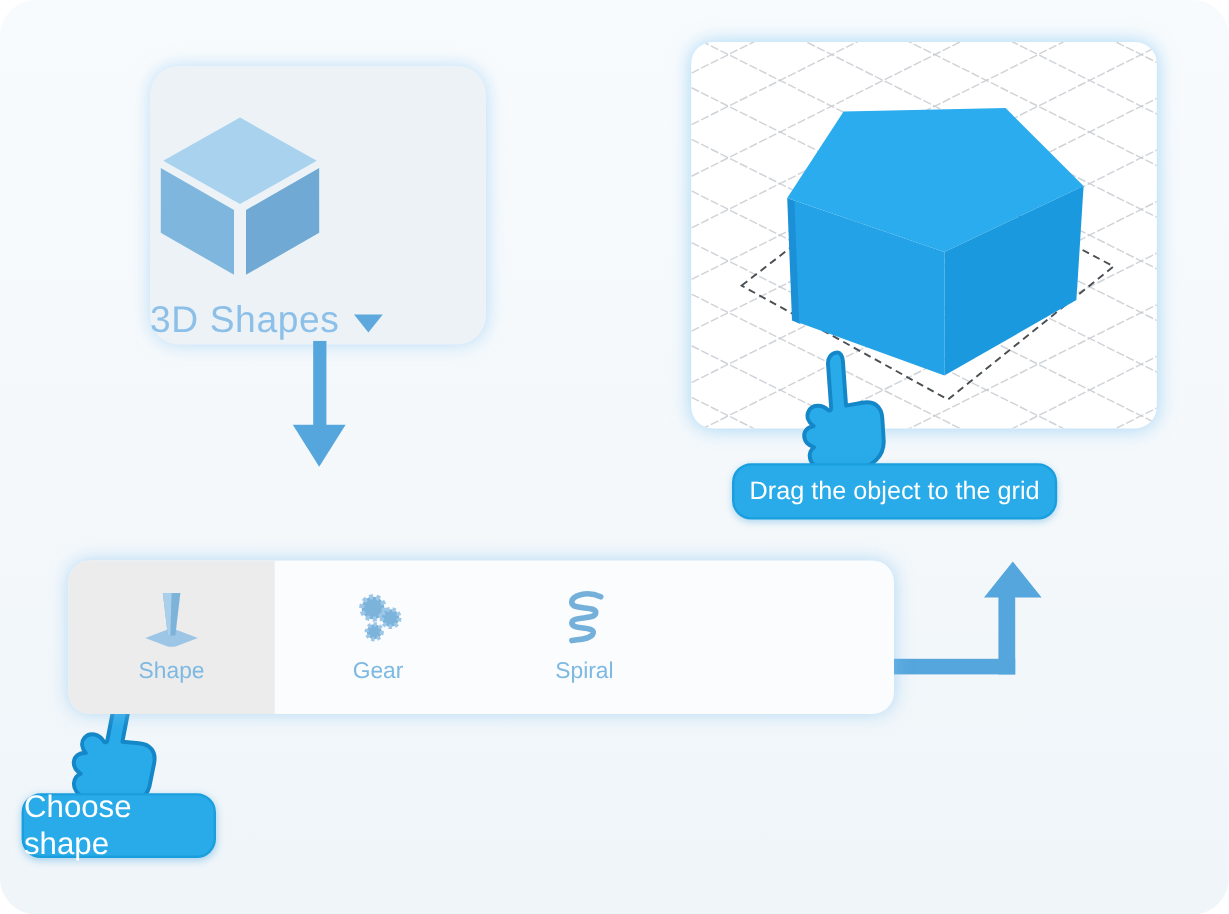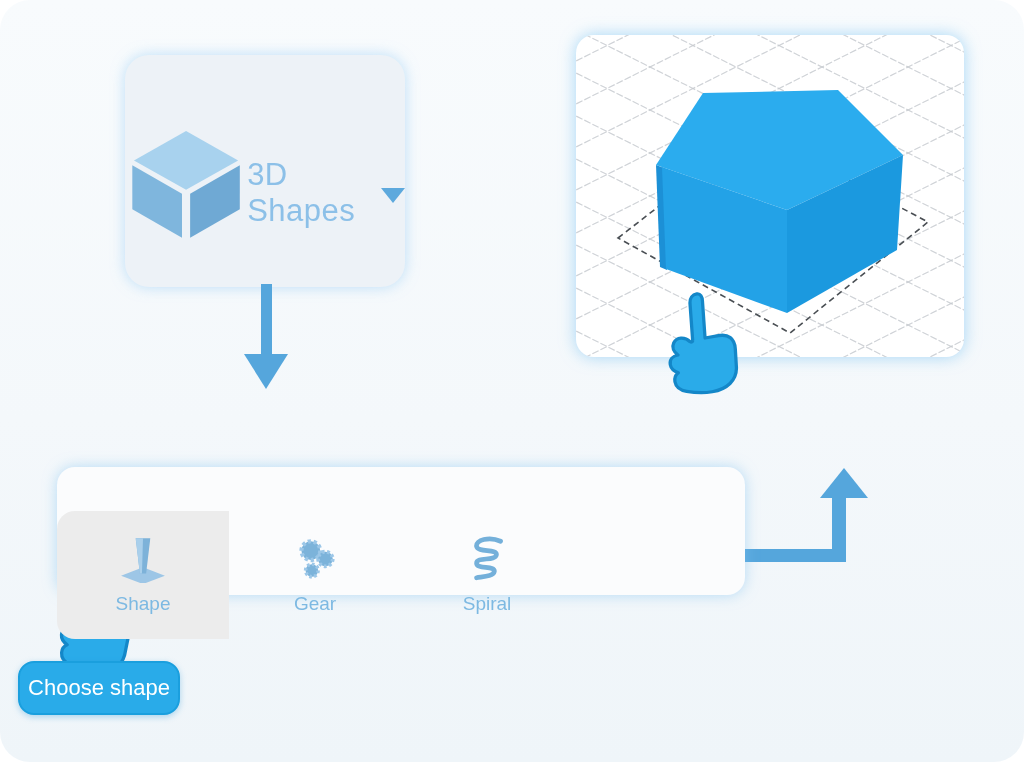--- a/index.html
+++ b/index.html
@@ -10,22 +10,22 @@
     position:relative; width:1024px; height:762px;
     border-radius:30px; overflow:hidden;
     background:linear-gradient(180deg,#f8fbfd 0%, #f4f8fb 55%, #eff5f9 100%);
   }
 
   
   .shapes-card {
     position:absolute; left:125px; top:55px; width:280px; height:232px;
     background:#edf2f7; border-radius:24px;
     box-shadow:0 0 14px rgba(140,200,245,.55);
-    display:flex; flex-direction:row; align-items:center;
-    padding-top:26px; cursor:pointer;
+    display:flex; flex-direction:column; align-items:flex-start;
+    padding-top:40px; cursor:pointer;
   }
   .shapes-card .label-row {
     margin-top:18px; display:flex; align-items:center; gap:12px;
   }
   .shapes-card .label {
     font-size:31px; color:#8cc0e8; letter-spacing:.5px;
   }
   .caret {
     width:0; height:0; border-left:12px solid transparent;
     border-right:12px solid transparent; border-top:15px solid #5da9dd;
@@ -53,32 +53,32 @@
   .hand path { fill:#2aabe9; stroke:#1487c8; stroke-width:3; stroke-linejoin:round; }
 
   
   .tooltip {
     position:absolute; background:#29abe9; border:2px solid #1a9fde;
     border-radius:16px; color:#ffffff; display:flex;
     align-items:center; justify-content:center; font-size:21px;
     box-shadow:0 2px 6px rgba(40,150,215,.35);
   }
   .tooltip-drag { left:610px; top:386px; width:271px; height:47px; z-index:6; }
-  .tooltip-choose { left:18px; top:661px; width:162px; height:54px; font-size:22px; z-index:6; }
+  .tooltip-choose { left:18px; top:661px; width:162px; height:54px; font-size:26px; z-index:6; }
 
   
   .toolbar {
     position:absolute; left:57px; top:467px; width:688px; height:128px;
     background:#fbfcfd; border-radius:18px;
     box-shadow:0 0 14px rgba(130,195,240,.55);
     display:flex; z-index:2;
   }
   .tb-item {
     width:172px; height:100%; display:flex; flex-direction:column;
-    align-items:center; justify-content:center; gap:10px; cursor:pointer;margin-top:44px;
+    align-items:center; justify-content:center; gap:10px; cursor:pointer;
   }
   .tb-item.selected { background:#ececec; border-radius:18px 0 0 18px; }
   .tb-label { font-size:19px; color:#7db9e2; }
   .tb-icon { width:48px; height:48px; }
 </style>
 </head>
 <body>
 
 <div class="stage" data-name="tutorial-canvas">
 
@@ -148,20 +148,23 @@
   <svg class="hand" style="left:656px; top:292px; transform:rotate(-10deg); transform-origin:45% 8%;" width="88" height="104" viewBox="0 0 80 95" data-name="drag-hand-cursor">
     <path d="M38 2 C34 2 31 5 30.5 9 L27 43 C27 44.5 25.5 45 24.5 44
              C20.5 38.5 13 37.5 9.5 42.5 C7 46 8 50.5 11.5 54
              C6.5 54 3 57 3 61.5 C3 65 5.5 68 9 70
              C6 71.5 4.5 74 4.5 77.5 C4.5 82 8 86 13.5 88
              C21.5 91 28.5 92.5 36.5 92.5 C50.5 92.5 60 86 62 75
              L64 57.5 C65 48 60 43 51 43 L38.5 43 L42 9.5
              C42.5 5.5 41.5 2 38 2 Z"></path>
   </svg>
 
+  <div class="tooltip tooltip-drag" data-name="drag-tooltip">
+    <span data-name="drag-tooltip-text">Drag the object to the grid</span>
+  </div>
 
   <div class="toolbar" data-name="shape-category-toolbar">
 
     <div class="tb-item selected" data-name="toolbar-item-shape">
       <svg class="tb-icon" viewBox="0 0 46 46" data-name="shape-icon">
         <polygon points="23,31 44,39 23,47 2,39" fill="#9dc6e6"></polygon>
         <polygon points="16,3 30,3 26,37 20,37" fill="#7db2d9"></polygon>
         <polygon points="16,3 23,3 22,37 20,37" fill="#a9cfeb"></polygon>
       </svg>
       <span class="tb-label" data-name="toolbar-item-shape-label">Shape</span>

